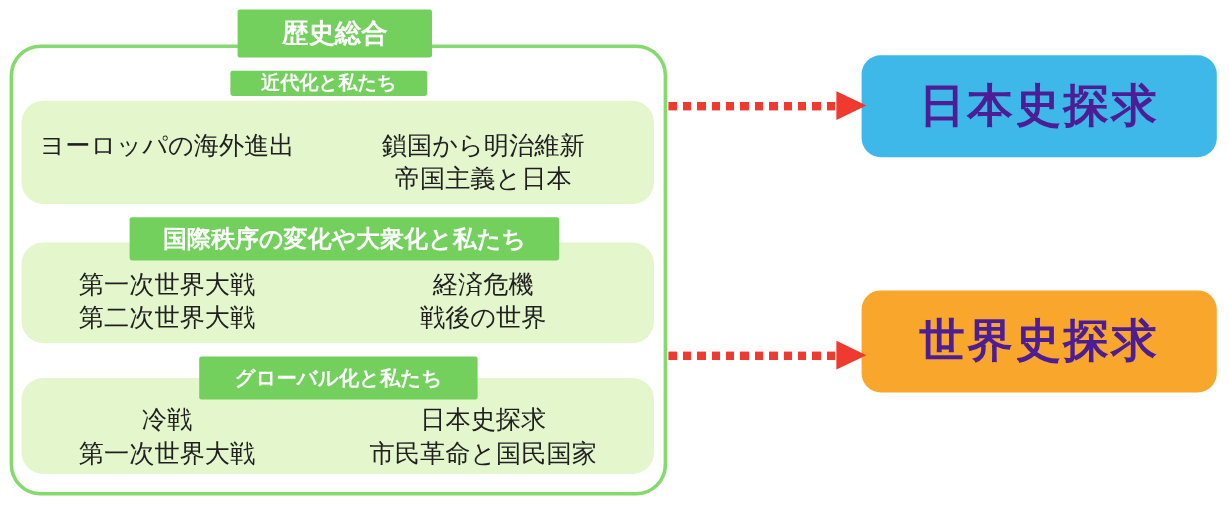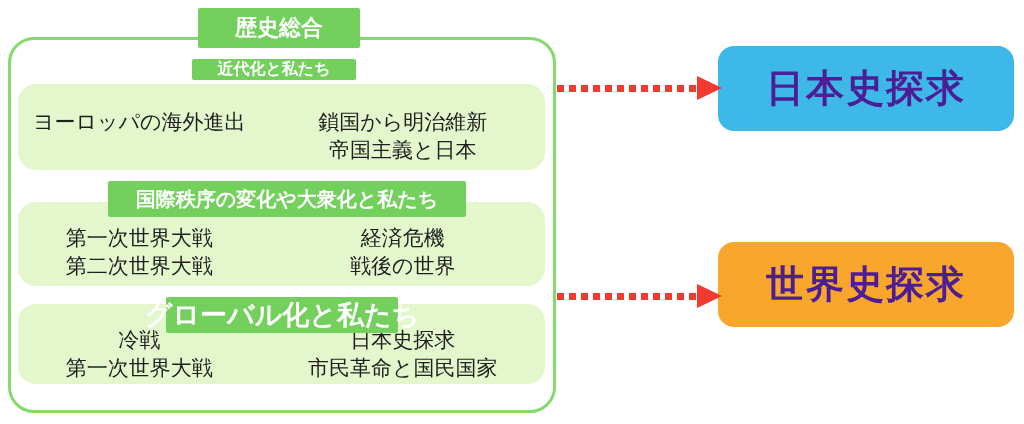--- a/index.html
+++ b/index.html
@@ -15,30 +15,30 @@
   }
   
   .badge {
     position:absolute; box-sizing:border-box; background:#73D05D; color:#ffffff;
     font-weight:bold; display:flex; align-items:center; justify-content:center;
     border-radius:2px; z-index:2; white-space:nowrap;
   }
   .badge.top { left:198px; top:8px;  width:162px; height:40px; font-size:22px; }
   .badge.b1  { left:192px; top:59px; width:164px; height:21px; font-size:16px; }
   .badge.b2  { left:108px; top:181px; width:358px; height:36px; font-size:20px; }
-  .badge.b3  { left:166px; top:297px; width:232px; height:36px; font-size:27px; }
+  .badge.b3  { left:166px; top:297px; width:232px; height:36px; font-size:17px; }
   
   .section {
     position:absolute; left:18px; width:527px; box-sizing:border-box;
     background:#E3F6CC; border-radius:18px; z-index:1;
     display:grid; grid-template-columns:46% 54%;
   }
   .s1 { top:84px;  height:86px; padding-top:24px; }
   .s2 { top:202px; height:84px; padding-top:22px; }
-  .s3 { top:304px; height:80px; padding-top:22px; }
+  .s3 { top:315px; height:80px; padding-top:22px; }
   .cell { text-align:center; }
   .topic {
     font-size:21px; line-height:28px; color:#1f1f1f; font-weight:500;
     white-space:nowrap;
   }
   
   .arrow { position:absolute; width:166px; height:24px; z-index:3; }
   .arrow .dots {
     position:absolute; left:0; top:9px; width:141px; height:7px;
     background:repeating-linear-gradient(to right,#F0392F 0 7px,transparent 7px 12px);

